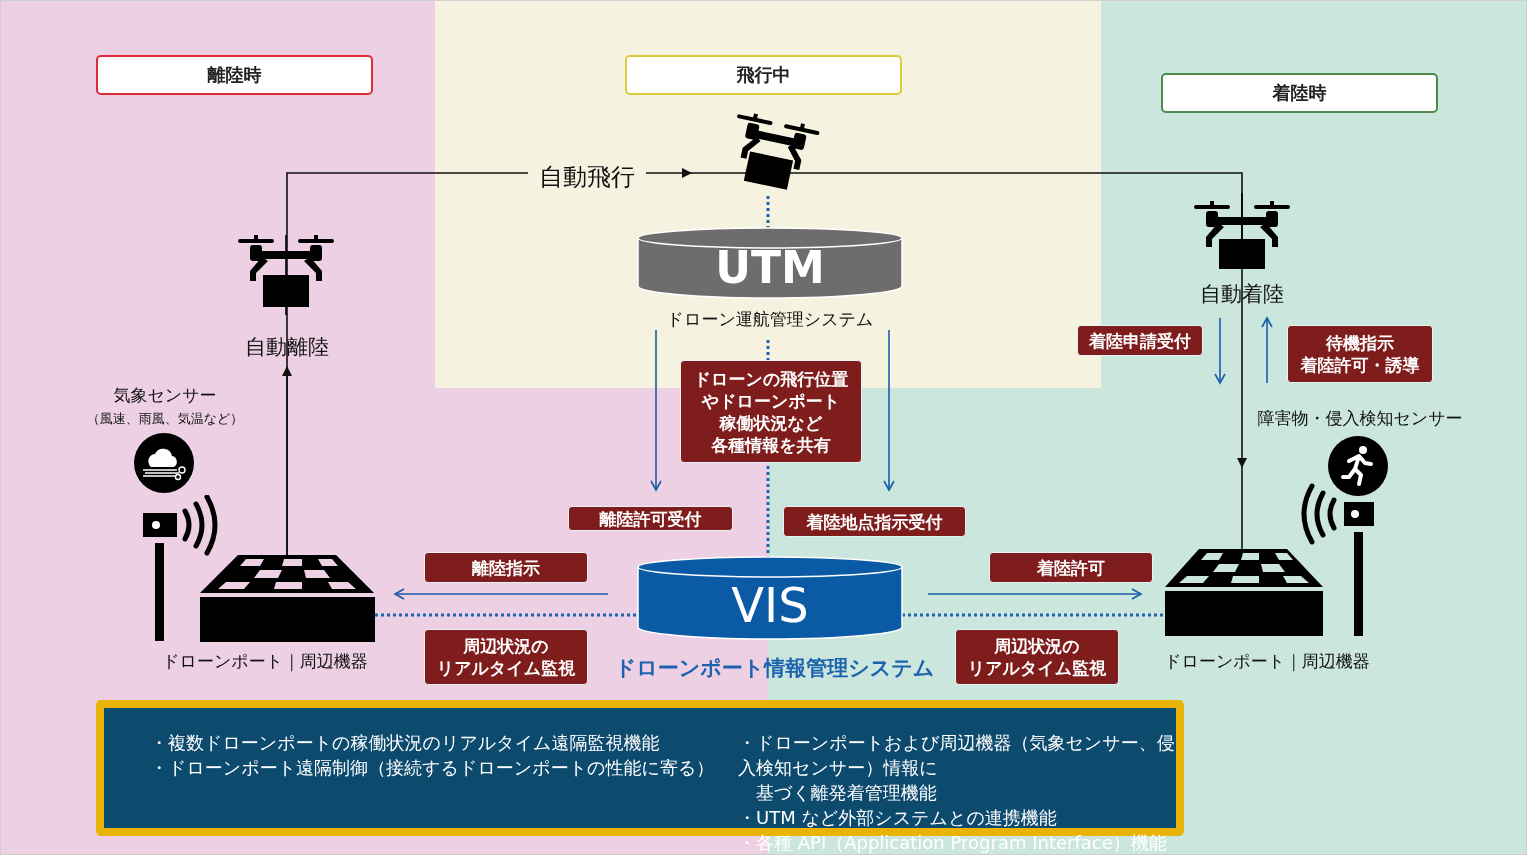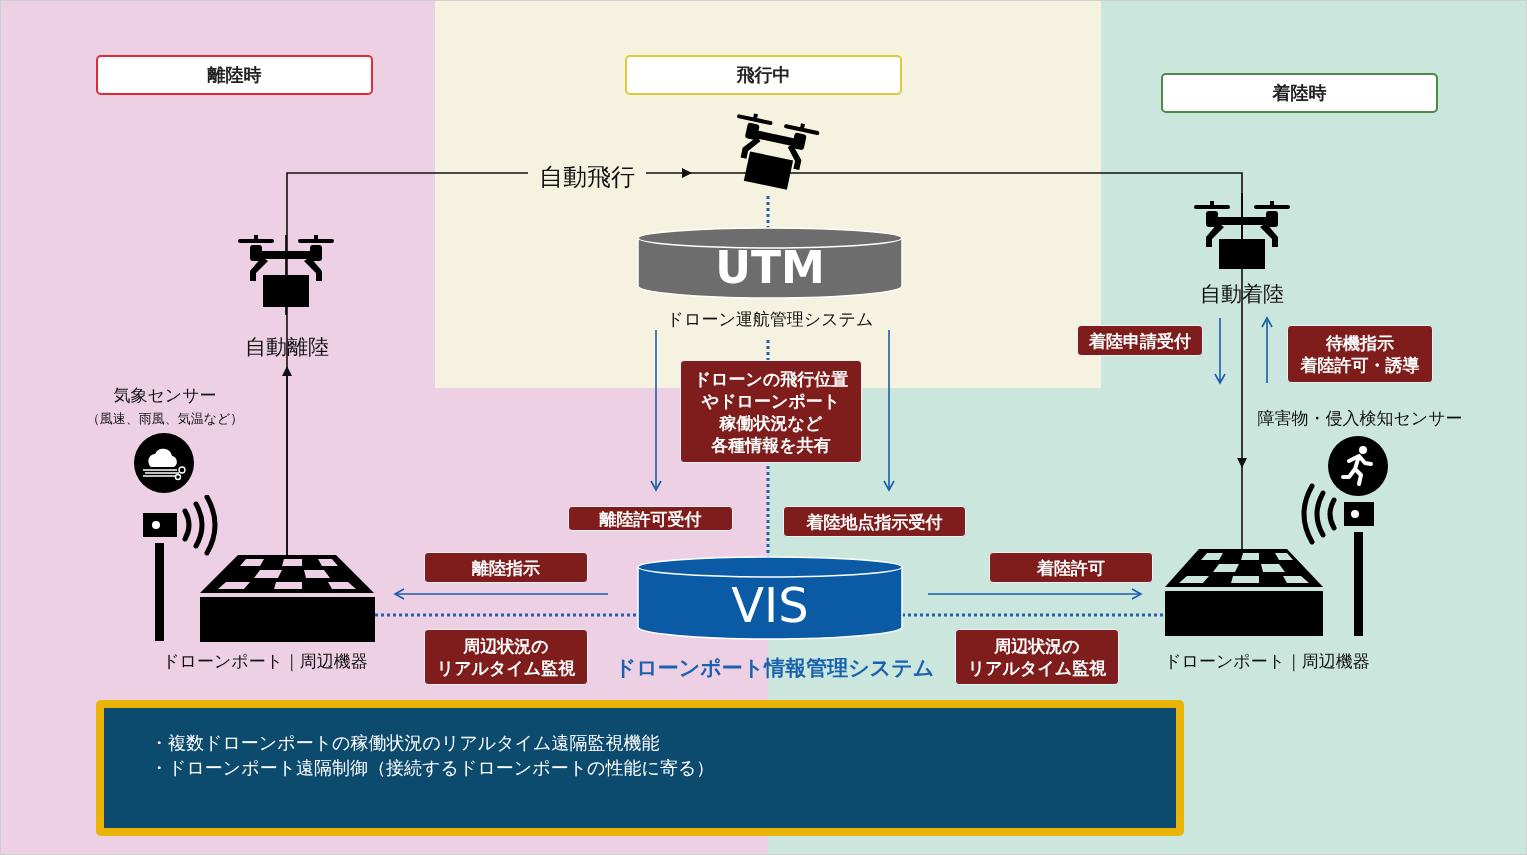--- a/index.html
+++ b/index.html
@@ -207,13 +207,19 @@
   <path d="M44 4 L60 4 L56 11 L38 11 Z M80 4 L96 4 L96 11 L78 11 Z M112 4 L124 4 L130 11 L116 11 Z M56 15 L76 15 L72 23 L50 23 Z M98 15 L116 15 L122 23 L100 23 Z M24 27 L46 27 L40 34 L16 34 Z M70 27 L96 27 L96 34 L68 34 Z M120 27 L138 27 L146 34 L124 34 Z" fill="#cbe6dc"></path>
   <rect x="2" y="42" width="158" height="45" fill="#000"></rect>
 </svg>
 <div class="label" style="left:1152px;top:650px;width:230px;font-size:17px;">ドローンポート｜周辺機器</div>
 
 <div id="features">
   <ul style="left:46px;">
     <li>・複数ドローンポートの稼働状況のリアルタイム遠隔監視機能</li>
     <li>・ドローンポート遠隔制御（接続するドローンポートの性能に寄る）</li>
   </ul>
+  <ul style="left:634px;">
+    <li>・ドローンポートおよび周辺機器（気象センサー、侵入検知センサー）情報に
+　基づく離発着管理機能</li>
+    <li>・UTM など外部システムとの連携機能</li>
+    <li>・各種 API（Application Program Interface）機能</li>
+  </ul>
 </div>
 
 </body></html>

